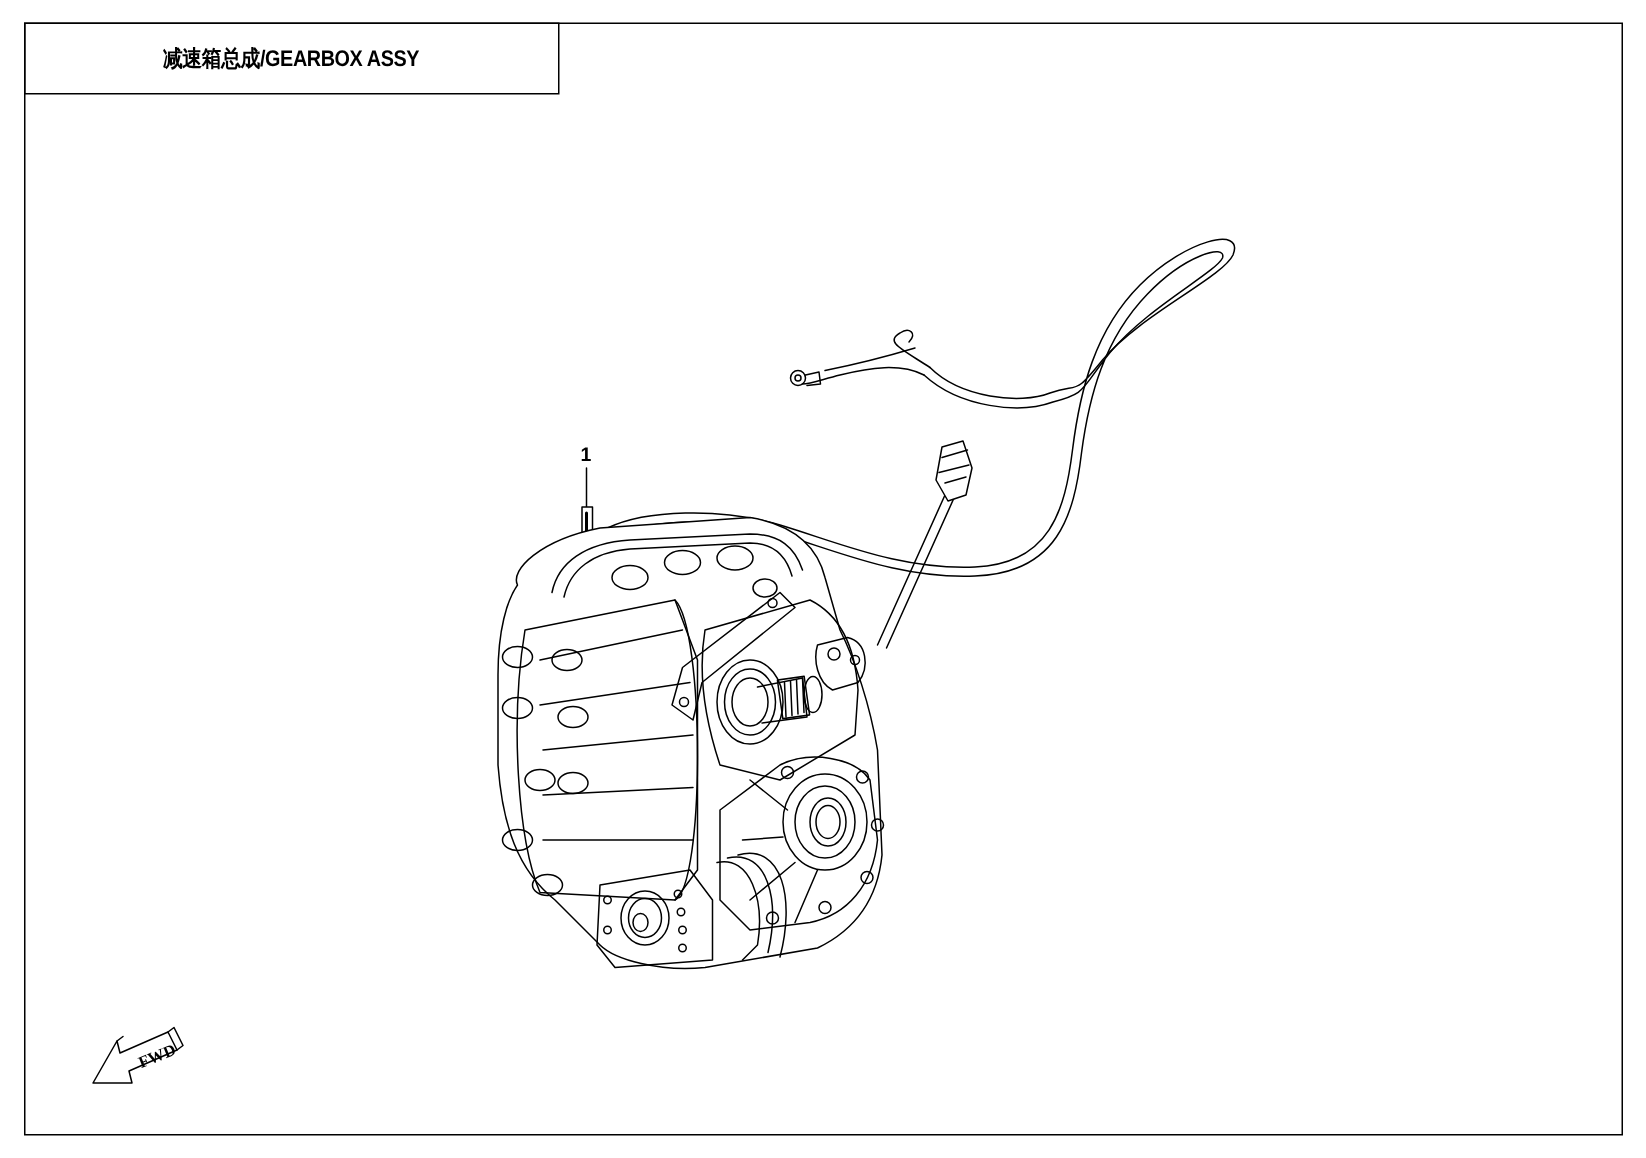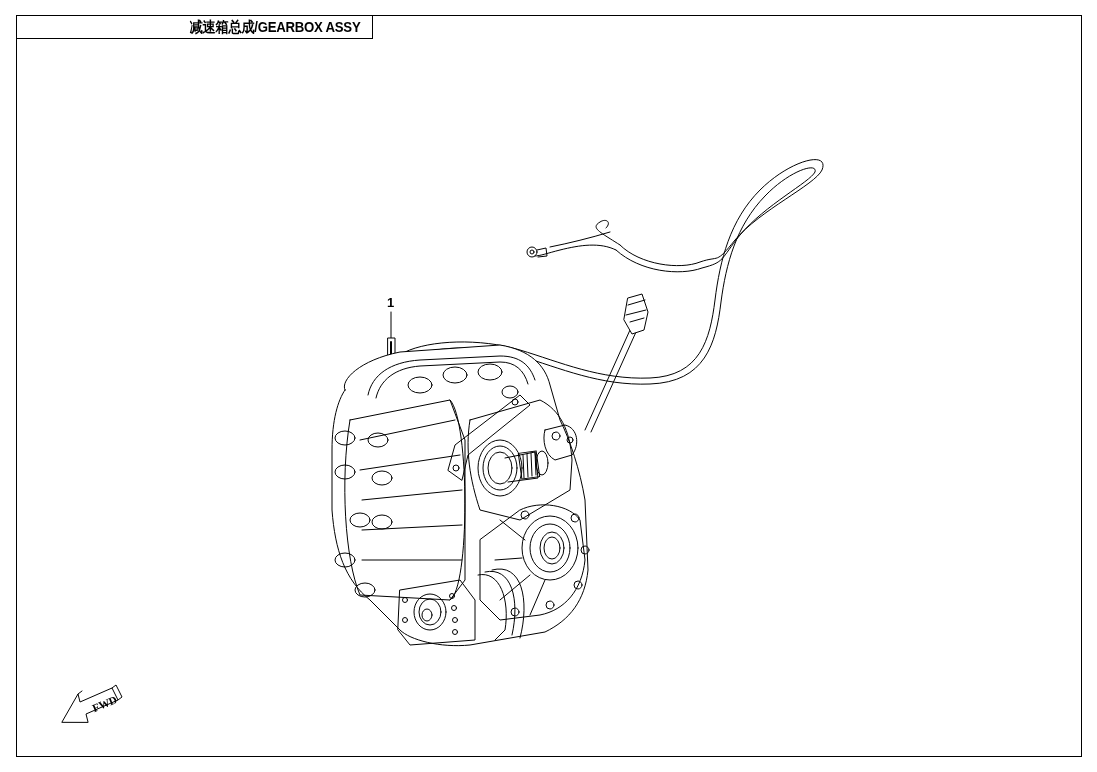--- a/index.html
+++ b/index.html
@@ -1,18 +1,18 @@
 <!DOCTYPE html>
 <html><head>
   <meta charset="utf-8">
   <style>
     html, body { margin: 0; padding: 0; background: #ffffff; }
     body { width: 1097px; height: 772px; position: relative; overflow: hidden; font-family: "Liberation Sans", sans-serif; }
     .frame { position: absolute; left: 16px; top: 15px; width: 1066px; height: 742px; border: 1.5px solid #000; box-sizing: border-box; }
-    .title-box { position: absolute; left: 16px; top: 15px; width: 357px; height: 24px; border: 1.5px solid #000; box-sizing: border-box; display: flex; align-items: center; justify-content: flex-end; }
+    .title-box { position: absolute; left: 16px; top: 15px; width: 357px; height: 48px; border: 1.5px solid #000; box-sizing: border-box; display: flex; align-items: center; justify-content: center; }
     .title-text { font-family: "Liberation Sans", sans-serif; font-weight: bold; font-size: 15px; color: #000; letter-spacing: -0.3px; transform: scaleX(0.88); white-space: nowrap; }
     .drawing { position: absolute; left: 0; top: 0; width: 1097px; height: 772px; }
     .callout { position: absolute; left: 387px; top: 295px; font-family: "Liberation Sans", sans-serif; font-size: 13px; font-weight: bold; color: #000; }
     .fwd-label { font-family: "Liberation Serif", serif; font-weight: bold; font-size: 11px; }
   </style>
 </head>
 <body>
 
 <div class="frame"></div>
 

